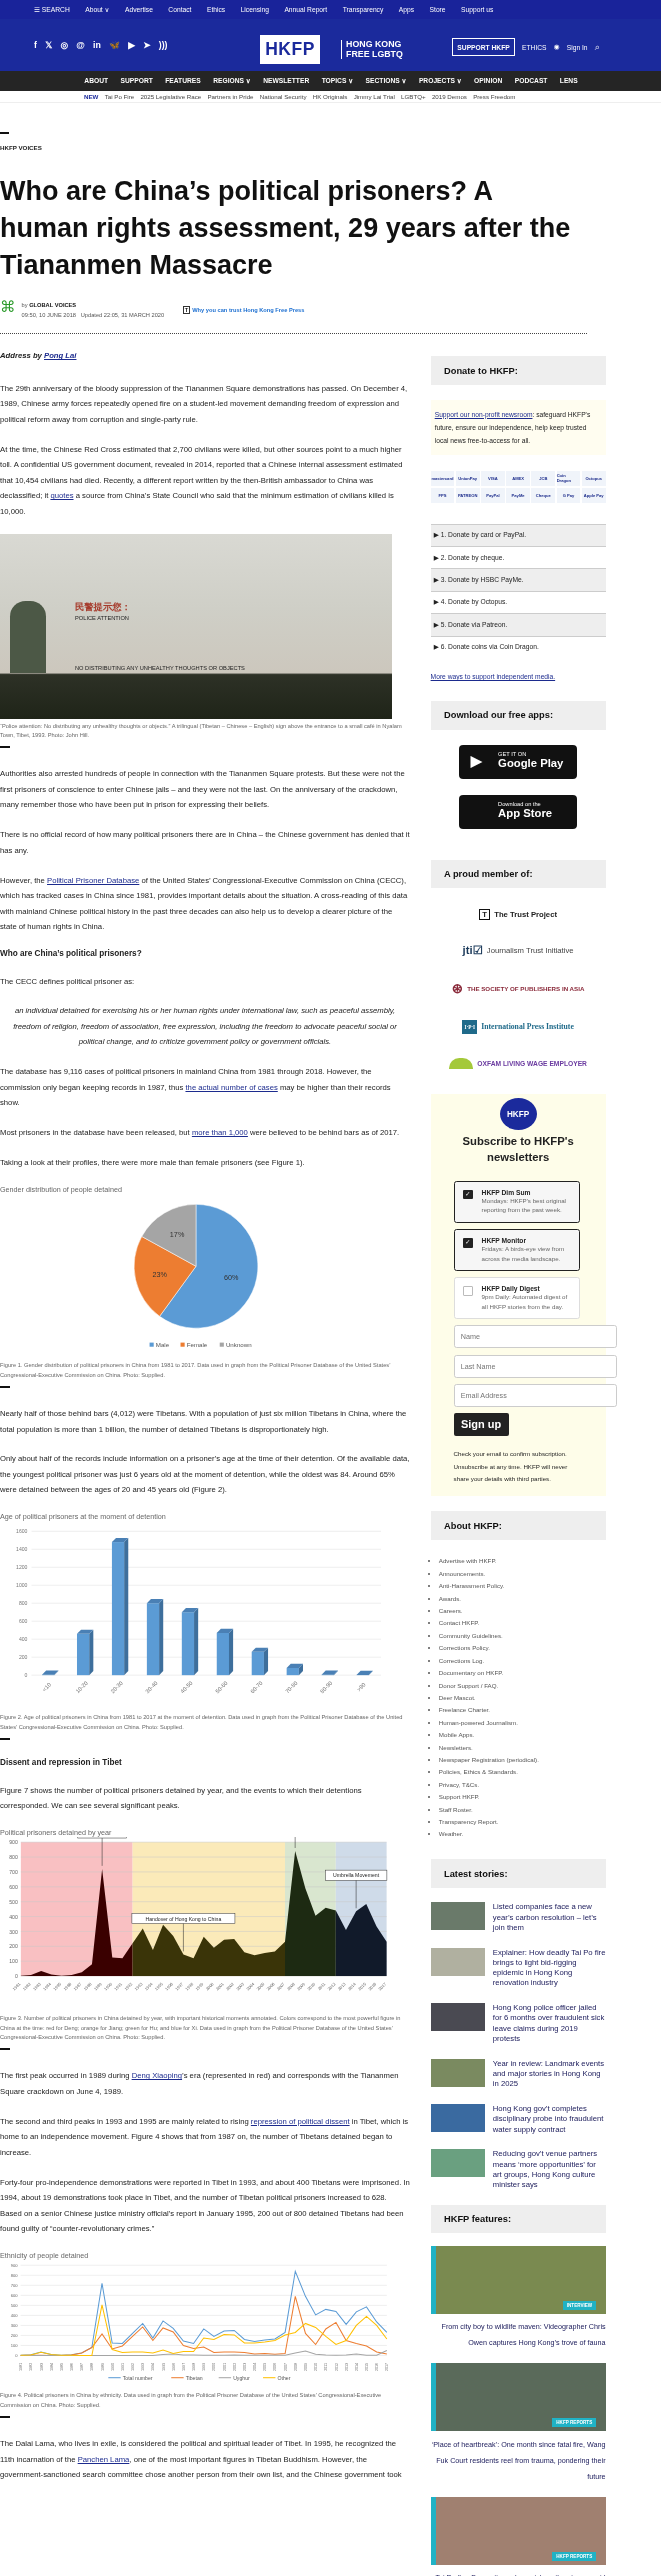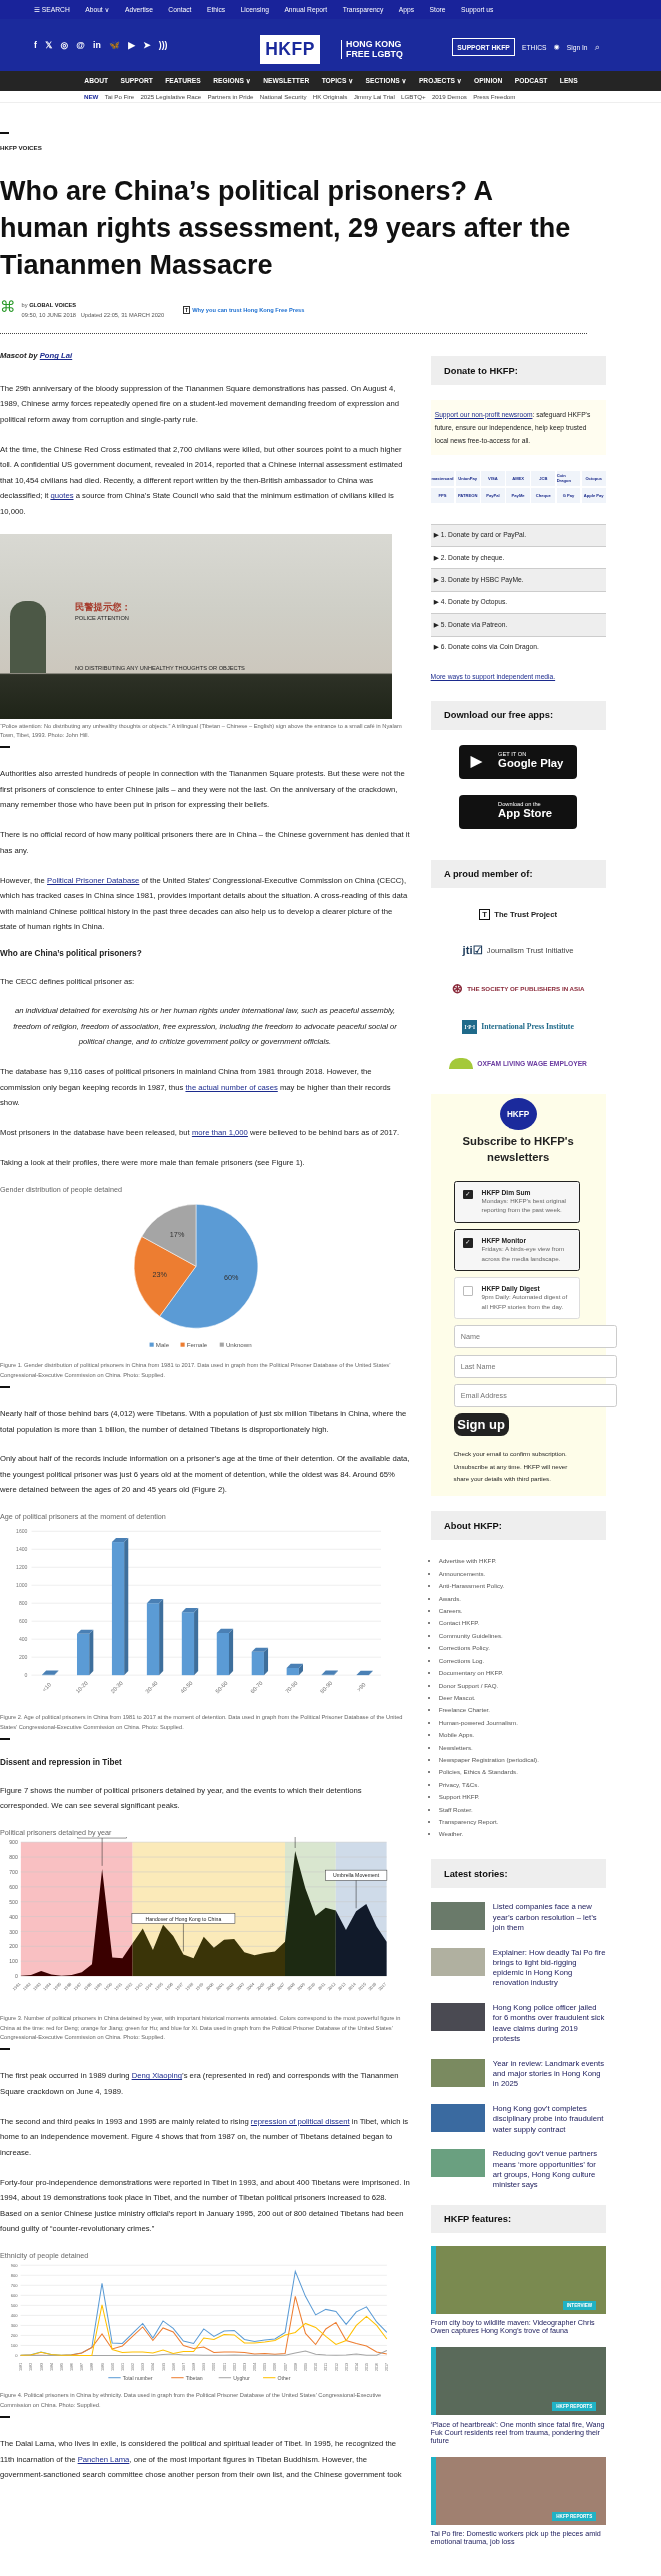--- a/index.html
+++ b/index.html
@@ -60,30 +60,30 @@
   .nl-box { background: #fefde9; padding: 4.1px 23px 10.3px; }
   .nl-logo { width: 37px; height: 32px; border-radius: 50%; background: #1b2a9c; color: #fff; margin: 0 auto 4.1px; display: flex; align-items: center; justify-content: center; font-weight: bold; font-size: 8.2px; }
   .nl-title { text-align: center; font-size: 11.3px; font-weight: bold; line-height: 15.5px; margin-bottom: 15.5px; }
   .nl-opt { border: 0.5px solid #222; border-radius: 2.6px; background: #f6f6f6; padding: 7.2px 7.2px 7.2px 27px; position: relative; margin-bottom: 6.2px; width: 126px; }
   .nl-opt.off { border-color: #ddd; background: #fff; }
   .nl-check { position: absolute; left: 8.2px; top: 8.2px; width: 10.3px; height: 9.3px; background: #222; color: #fff; font-size: 6.2px; text-align: center; border-radius: 1px; }
   .nl-opt.off .nl-check { background: #fff; border: 0.5px solid #bbb; }
   .nl-name { font-size: 6.7px; font-weight: bold; }
   .nl-desc { font-size: 6.2px; color: #666; line-height: 9.3px; }
   .nl-input { width: 163px; height: 23px; border: 0.5px solid #ccc; border-radius: 2.6px; margin-bottom: 6.2px; padding: 0 6.2px; font-size: 7.2px; background: #fff; }
-  .nl-submit { background: #222; color: #fff; font-weight: bold; border: none; border-radius: 8px; width: 55px; height: 23px; font-size: 13px; }
+  .nl-submit { background: #222; color: #fff; font-weight: bold; border: none; border-radius: 2px; width: 55px; height: 23px; font-size: 11px; }
   .nl-note { font-size: 6.2px; line-height: 12.4px; margin-top: 12.4px; }
   .about-list { list-style: disc; padding-left: 8.2px; margin: 15.5px 0 18.5px; font-size: 6.2px; color: #555; line-height: 12.4px; }
   .story { display: flex; gap: 8.2px; margin: 14.4px 0; }
   .story .thumb { width: 54px; height: 28px; flex-shrink: 0; background: #888; }
   .story .title { font-size: 7.7px; line-height: 10.3px; color: #1a1a5a; }
   .feature { margin-top: 12.4px; }
   .feature .img { height: 68px; background: #566; position: relative; border-left: 5.2px solid #20b2c5; }
   .feature .tag { position: absolute; right: 9.3px; bottom: 4.1px; background: #20b2c5; color: #fff; font-size: 4.6px; font-weight: bold; padding: 2.1px 4.1px; }
-  .feature .ftitle { font-size: 7.2px; color: #1a1a5a; line-height: 8px; margin-top: 5.2px; }
+  .feature .ftitle { font-size: 7.2px; color: #1a1a5a; line-height: 16px; margin-top: 5.2px; text-align: right; }
 </style>
 </head>
 <body>
 
 <div class="topbar">
   <span>☰ SEARCH</span>
   <span>About ∨</span>
   <span>Advertise</span>
   <span>Contact</span>
   <span>Ethics</span>
@@ -165,24 +165,24 @@
     <div class="trust-link">
       <span class="t">T</span>
       <span>Why you can trust Hong Kong Free Press</span>
     </div>
   </div>
 
   <div class="layout">
 
     <div class="article">
       <div class="written">
-        <span>Mascot by</span>
+        <span>Address by</span>
         <a>Pong Lai</a>
       </div>
-      <p>The 29th anniversary of the bloody suppression of the Tiananmen Square demonstrations has passed. On August 4, 1989, Chinese army forces repeatedly opened fire on a student-led movement demanding freedom of expression and political reform away from corruption and single-party rule.</p>
+      <p>The 29th anniversary of the bloody suppression of the Tiananmen Square demonstrations has passed. On December 4, 1989, Chinese army forces repeatedly opened fire on a student-led movement demanding freedom of expression and political reform away from corruption and single-party rule.</p>
       <p><span>At the time, the Chinese Red Cross estimated that 2,700 civilians were killed, but other sources point to a much higher toll. A confidential US government document, revealed in 2014, reported that a Chinese internal assessment estimated that 10,454 civilians had died. Recently, a different report written by the then-British ambassador to China was declassified; it </span><a>quotes</a><span> a source from China’s State Council who said that the minimum estimation of civilians killed is 10,000.</span></p>
 
       <div class="photo" style="width:392px;height:185px;">
         <div class="officer"></div>
         <div class="signtext">民警提示您：</div>
         <div class="signen">POLICE ATTENTION</div>
         <div class="signen" style="top:131px;">NO DISTRIBUTING ANY UNHEALTHY THOUGHTS OR OBJECTS</div>
       </div>
       <div class="caption">“Police attention: No distributing any unhealthy thoughts or objects.” A trilingual (Tibetan – Chinese – English) sign above the entrance to a small café in Nyalam Town, Tibet, 1993. Photo: John Hill.</div>
       <div class="fig-dash"></div>

